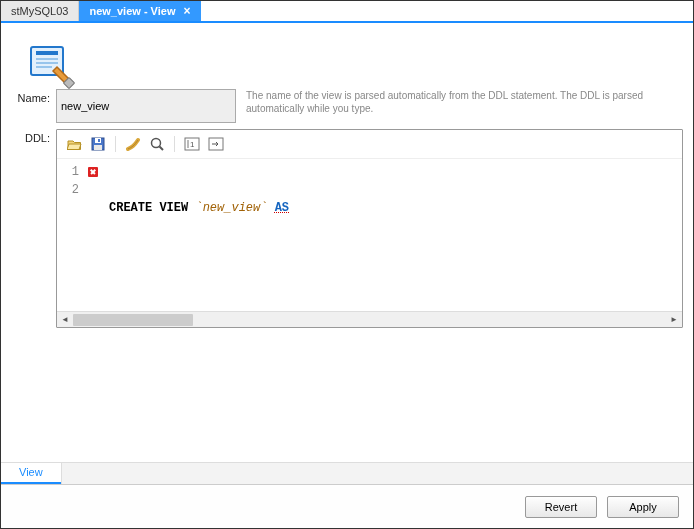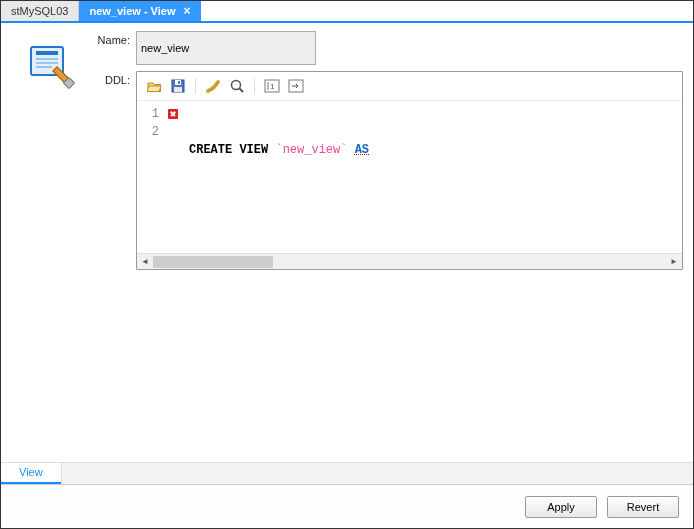--- a/index.html
+++ b/index.html
@@ -39,21 +39,21 @@
       font-weight: bold;
     }
     .tab .close {
       margin-left: 8px;
       color: #fff;
       font-size: 12px;
       line-height: 1;
     }
     .content-area {
       display: flex;
-      flex-direction: row;
+      flex-direction: column;
       padding: 8px 10px 5px 10px;
       flex: 1;
       min-height: 0;
     }
     .left-col {
       width: 80px;
       display: flex;
       flex-direction: column;
       align-items: center;
       padding-top: 5px;
@@ -177,21 +177,21 @@
     .err-icon::before { transform: rotate(45deg); }
     .err-icon::after { transform: rotate(-45deg); }
     .code {
       flex: 1;
       padding: 4px 8px;
       white-space: pre;
       line-height: 18px;
     }
     .code .line { height: 18px; }
     .kw { color: #000000; font-weight: bold; }
-    .bt { color: #ec4899; }
+    .bt { color: #a16207; font-style: italic; }
     .as { color: #1565c0; text-decoration: underline dotted #c00; text-decoration-thickness: 1px; font-weight: bold; }
     .scrollbar-h {
       height: 16px;
       background: #f0f0f0;
       border-top: 1px solid #ddd;
       display: flex;
       align-items: center;
       position: relative;
     }
     .sb-arrow {
@@ -278,20 +278,21 @@
         <path d="M30 26 L44 40 L40 44 L26 30 Z" fill="#e89b3a" stroke="#b36b1a" stroke-width="1.5"></path>
         <rect x="38" y="38" width="8" height="8" rx="1" transform="rotate(45 42 42)" fill="#bbb" stroke="#777"></rect>
       </svg>
     </div>
   </div>
 
   <div class="right-col">
     <div class="form-row">
       <div class="form-label">Name:</div>
       <input class="name-input" value="new_view" style="">
+      <div class="name-hint">The name of the view is parsed automatically from the DDL statement. The DDL is parsed automatically while you type.</div>
     </div>
     <div class="form-row" style="flex:1; min-height:0;">
       <div class="form-label">DDL:</div>
       <div class="ddl-area" style="flex:1;">
         <div class="toolbar">
           <div class="tb-btn" title="Open">
             <svg width="15" height="13">
                 <path d="M1 3 h5 l1.5 1.5 h6 v7 h-12.5 z" fill="#f3d37a" stroke="#b59024"></path>
                 <path d="M2 6 h12 l-2 5.5 h-12 z" fill="#fae8a8" stroke="#b59024"></path>
               </svg>
@@ -357,15 +358,15 @@
     </div>
   </div>
 </div>
 
 <div class="bottom-tabs">
   <div class="bt-tab">View</div>
   <div class="bt-rest"></div>
 </div>
 
 <div class="button-bar">
+  <button class="btn">Revert</button>
   <button class="btn">Apply</button>
-  <button class="btn">Revert</button>
 </div>
 
 </body></html>

